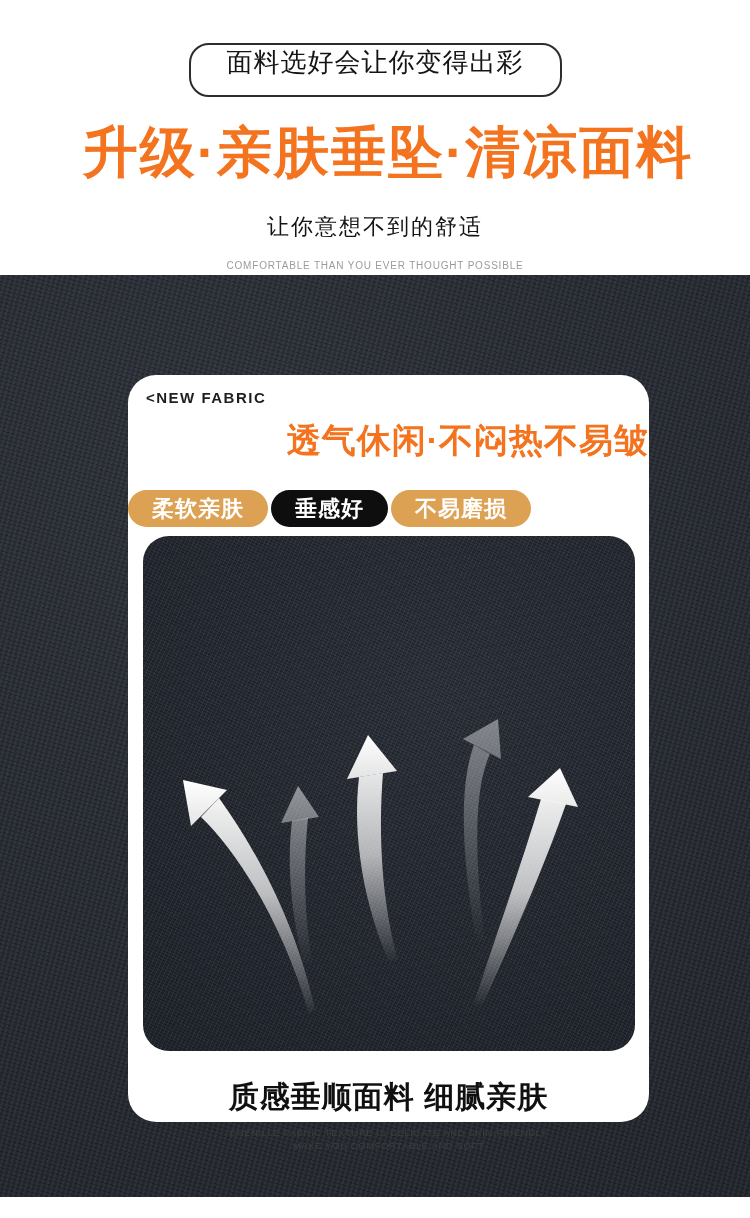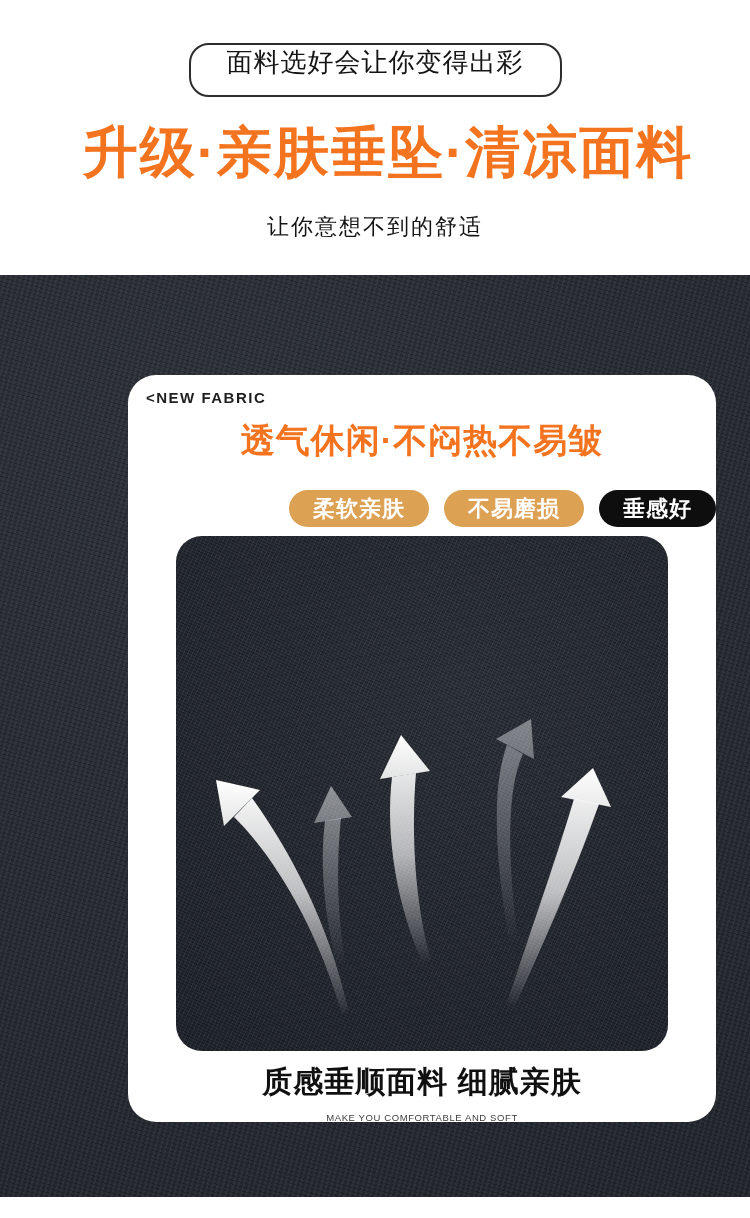--- a/index.html
+++ b/index.html
@@ -40,36 +40,36 @@
     background-color:#272b33;
     background-image:
       repeating-linear-gradient(105deg, rgba(255,255,255,0.045) 0 2px, rgba(0,0,0,0) 2px 5px),
       repeating-linear-gradient(15deg, rgba(0,0,0,0.22) 0 1px, rgba(0,0,0,0) 1px 4px),
       radial-gradient(circle at 30% 20%, rgba(255,255,255,0.03), rgba(0,0,0,0.12));
   }
 
   
   .card {
     position:absolute; left:128px; top:100px;
-    width:588px; height:747px;
+    width:521px; height:747px;
     background:#ffffff; border-radius:28px;
     padding-top:14px;
   }
   .card-corner {
     margin-left:18px;
     font-size:15px; font-weight:600; letter-spacing:1.5px; color:#1e1e1e;
   }
   .card-title {
-    margin-top:12px; text-align:center;
+    margin-top:12px; text-align:right;
     font-size:34px; font-weight:900; letter-spacing:1px;
     color:#F3731F;
   }
   .pill-row {
     margin-top:26px;
-    display:flex; justify-content:flex-end; gap:15px;
+    display:flex; justify-content:flex-start; gap:3px;
   }
   .pill {
     height:37px; line-height:37px; border-radius:19px;
     padding:0 24px; font-size:22px; font-weight:700;
     color:#ffffff; letter-spacing:1px;
   }
   .pill.tan   { background:#DCA153; }
   .pill.black { background:#0e0e0e; }
 
   
@@ -80,52 +80,53 @@
     background-color:#262b34;
     background-image:
       repeating-linear-gradient(115deg, rgba(255,255,255,0.05) 0 1px, rgba(0,0,0,0) 1px 4px),
       repeating-linear-gradient(25deg, rgba(0,0,0,0.25) 0 1px, rgba(0,0,0,0) 1px 3px),
       radial-gradient(circle at 60% 30%, rgba(255,255,255,0.03), rgba(0,0,0,0.15));
     overflow:hidden;
   }
   .swatch svg { position:absolute; left:0; top:0; }
 
   .card-caption {
-    margin-top:11px; text-align:center;
+    margin-top:26px; text-align:center;
     font-size:30px; font-weight:700; color:#101010; letter-spacing:1px;
   }
   .card-caption-en {
     margin-top:8px; text-align:center;
     font-size:9.5px; line-height:13px; color:#3d3d3d;
     letter-spacing:0.6px; text-transform:uppercase; font-weight:500;
   }
 </style>
 </head>
 <body>
 
 <div class="hdr">
   <div class="hdr-badge">面料选好会让你变得出彩</div>
   <div class="hdr-title">升级·亲肤垂坠·清凉面料</div>
   <div class="hdr-sub">让你意想不到的舒适</div>
   <div class="hdr-en">
+    <div>COMFORTABLE THAN YOU EVER THOUGHT POSSIBLE</div>
   </div>
 </div>
 
 <div class="fabric-section">
 
   <div class="card">
 
     <div class="card-corner">&lt;NEW FABRIC</div>
 
     <div class="card-title">透气休闲·不闷热不易皱</div>
 
     <div class="pill-row">
       <div class="pill tan">柔软亲肤</div>
+      <div class="pill black">垂感好</div>
       <div class="pill tan">不易磨损</div>
-      <div class="pill black">垂感好</div>
     </div>
 
     <div class="swatch">
       <svg width="492" height="515" viewBox="0 0 492 515">
         <defs>
           <linearGradient id="g1" gradientUnits="userSpaceOnUse" x1="0" y1="244" x2="0" y2="495">
             <stop offset="0" stop-color="#ffffff" stop-opacity="1"></stop>
             <stop offset="0.45" stop-color="#ffffff" stop-opacity="0.7"></stop>
             <stop offset="0.95" stop-color="#ffffff" stop-opacity="0"></stop>
           </linearGradient>
@@ -171,17 +172,18 @@
 
         <g fill="url(#g5)">
           <polygon points="417,232 385,261 435,271"></polygon>
           <path d="M 398 263 C 378 330, 352 402, 330 470 L 337 475 C 365 412, 397 342, 423 268 Z"></path>
         </g>
       </svg>
     </div>
 
     <div class="card-caption">质感垂顺面料 细腻亲肤</div>
     <div class="card-caption-en">
+      <div>CHENILLE FABRIC TEXTURE IS DELICATE AND SKIN-FRIENDLY</div>
       <div>MAKE YOU COMFORTABLE AND SOFT</div>
     </div>
 
   </div>
 </div>
 
 </body></html>

